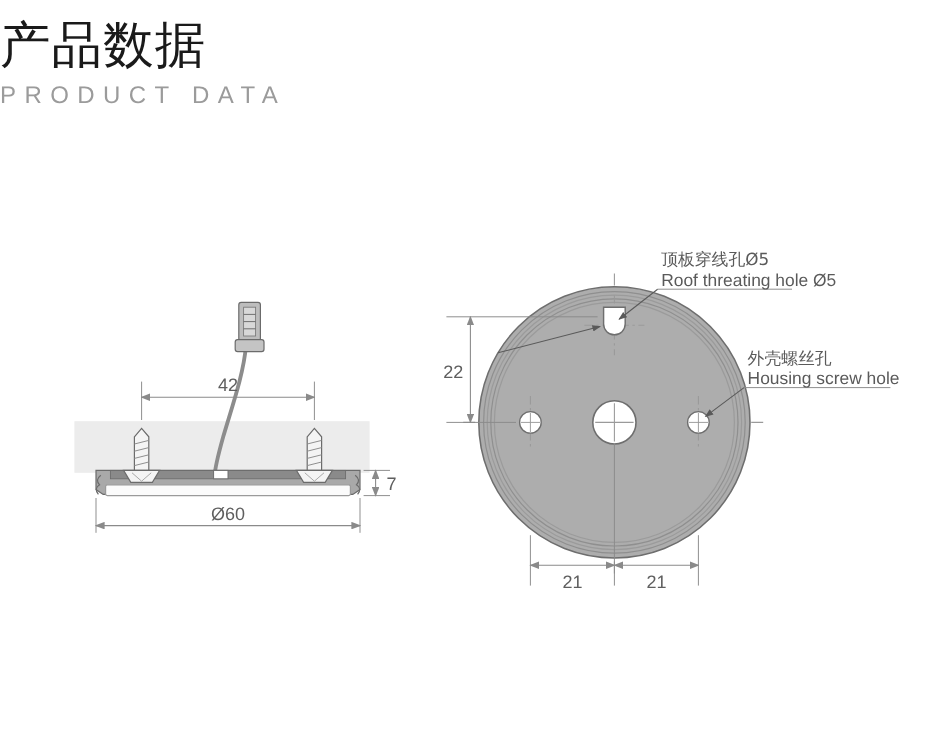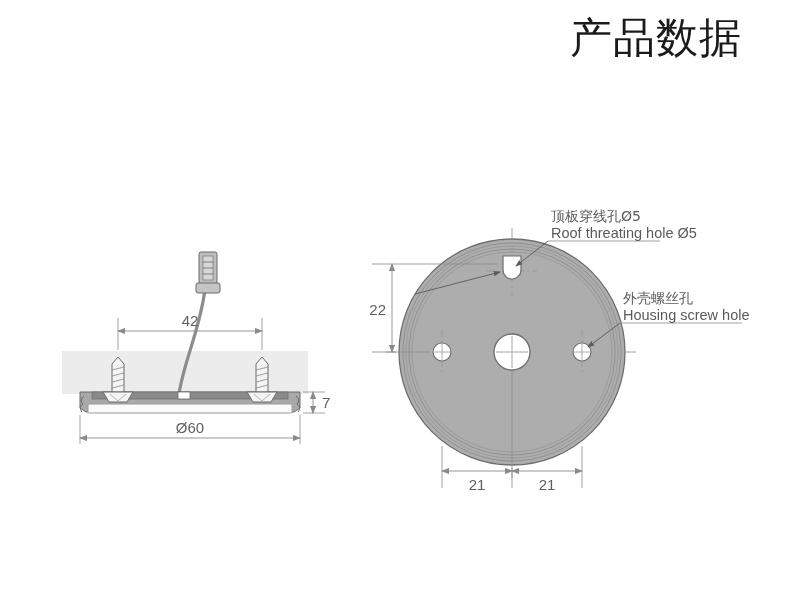--- a/index.html
+++ b/index.html
@@ -14,21 +14,21 @@
     overflow: hidden;
     position: relative;
   }
 
   
   #header {
     position: absolute;
     top: 0;
     left: 0;
     width: 742px;
-    text-align: right;
+    text-align: left;
   }
   #title-cn {
     margin-top: 14px;
     font-size: 42px;
     line-height: 48px;
     font-weight: 400;
     color: #1a1a1a;
     letter-spacing: 1px;
     font-family: "DejaVu Sans", "Liberation Sans", sans-serif;
   }
@@ -68,20 +68,21 @@
     font-family: "Liberation Sans", sans-serif;
     font-size: 14.5px;
     fill: #5a5a5a;
   }
 </style>
 </head>
 <body>
 
 <div id="header">
   <div id="title-cn">产品数据</div>
+  <div id="title-en">PRODUCT DATA</div>
 </div>
 
 <div id="stage">
 <svg width="790" height="614" viewBox="0 0 790 614" xmlns="http://www.w3.org/2000/svg">
 
   <defs>
     <marker id="arrIn" markerWidth="9" markerHeight="7" refX="8" refY="3.5" orient="auto">
       <path d="M0,0 L9,3.5 L0,7 z" fill="#8a8a8a"></path>
     </marker>
     <marker id="arrOut" markerWidth="9" markerHeight="7" refX="1" refY="3.5" orient="auto">

